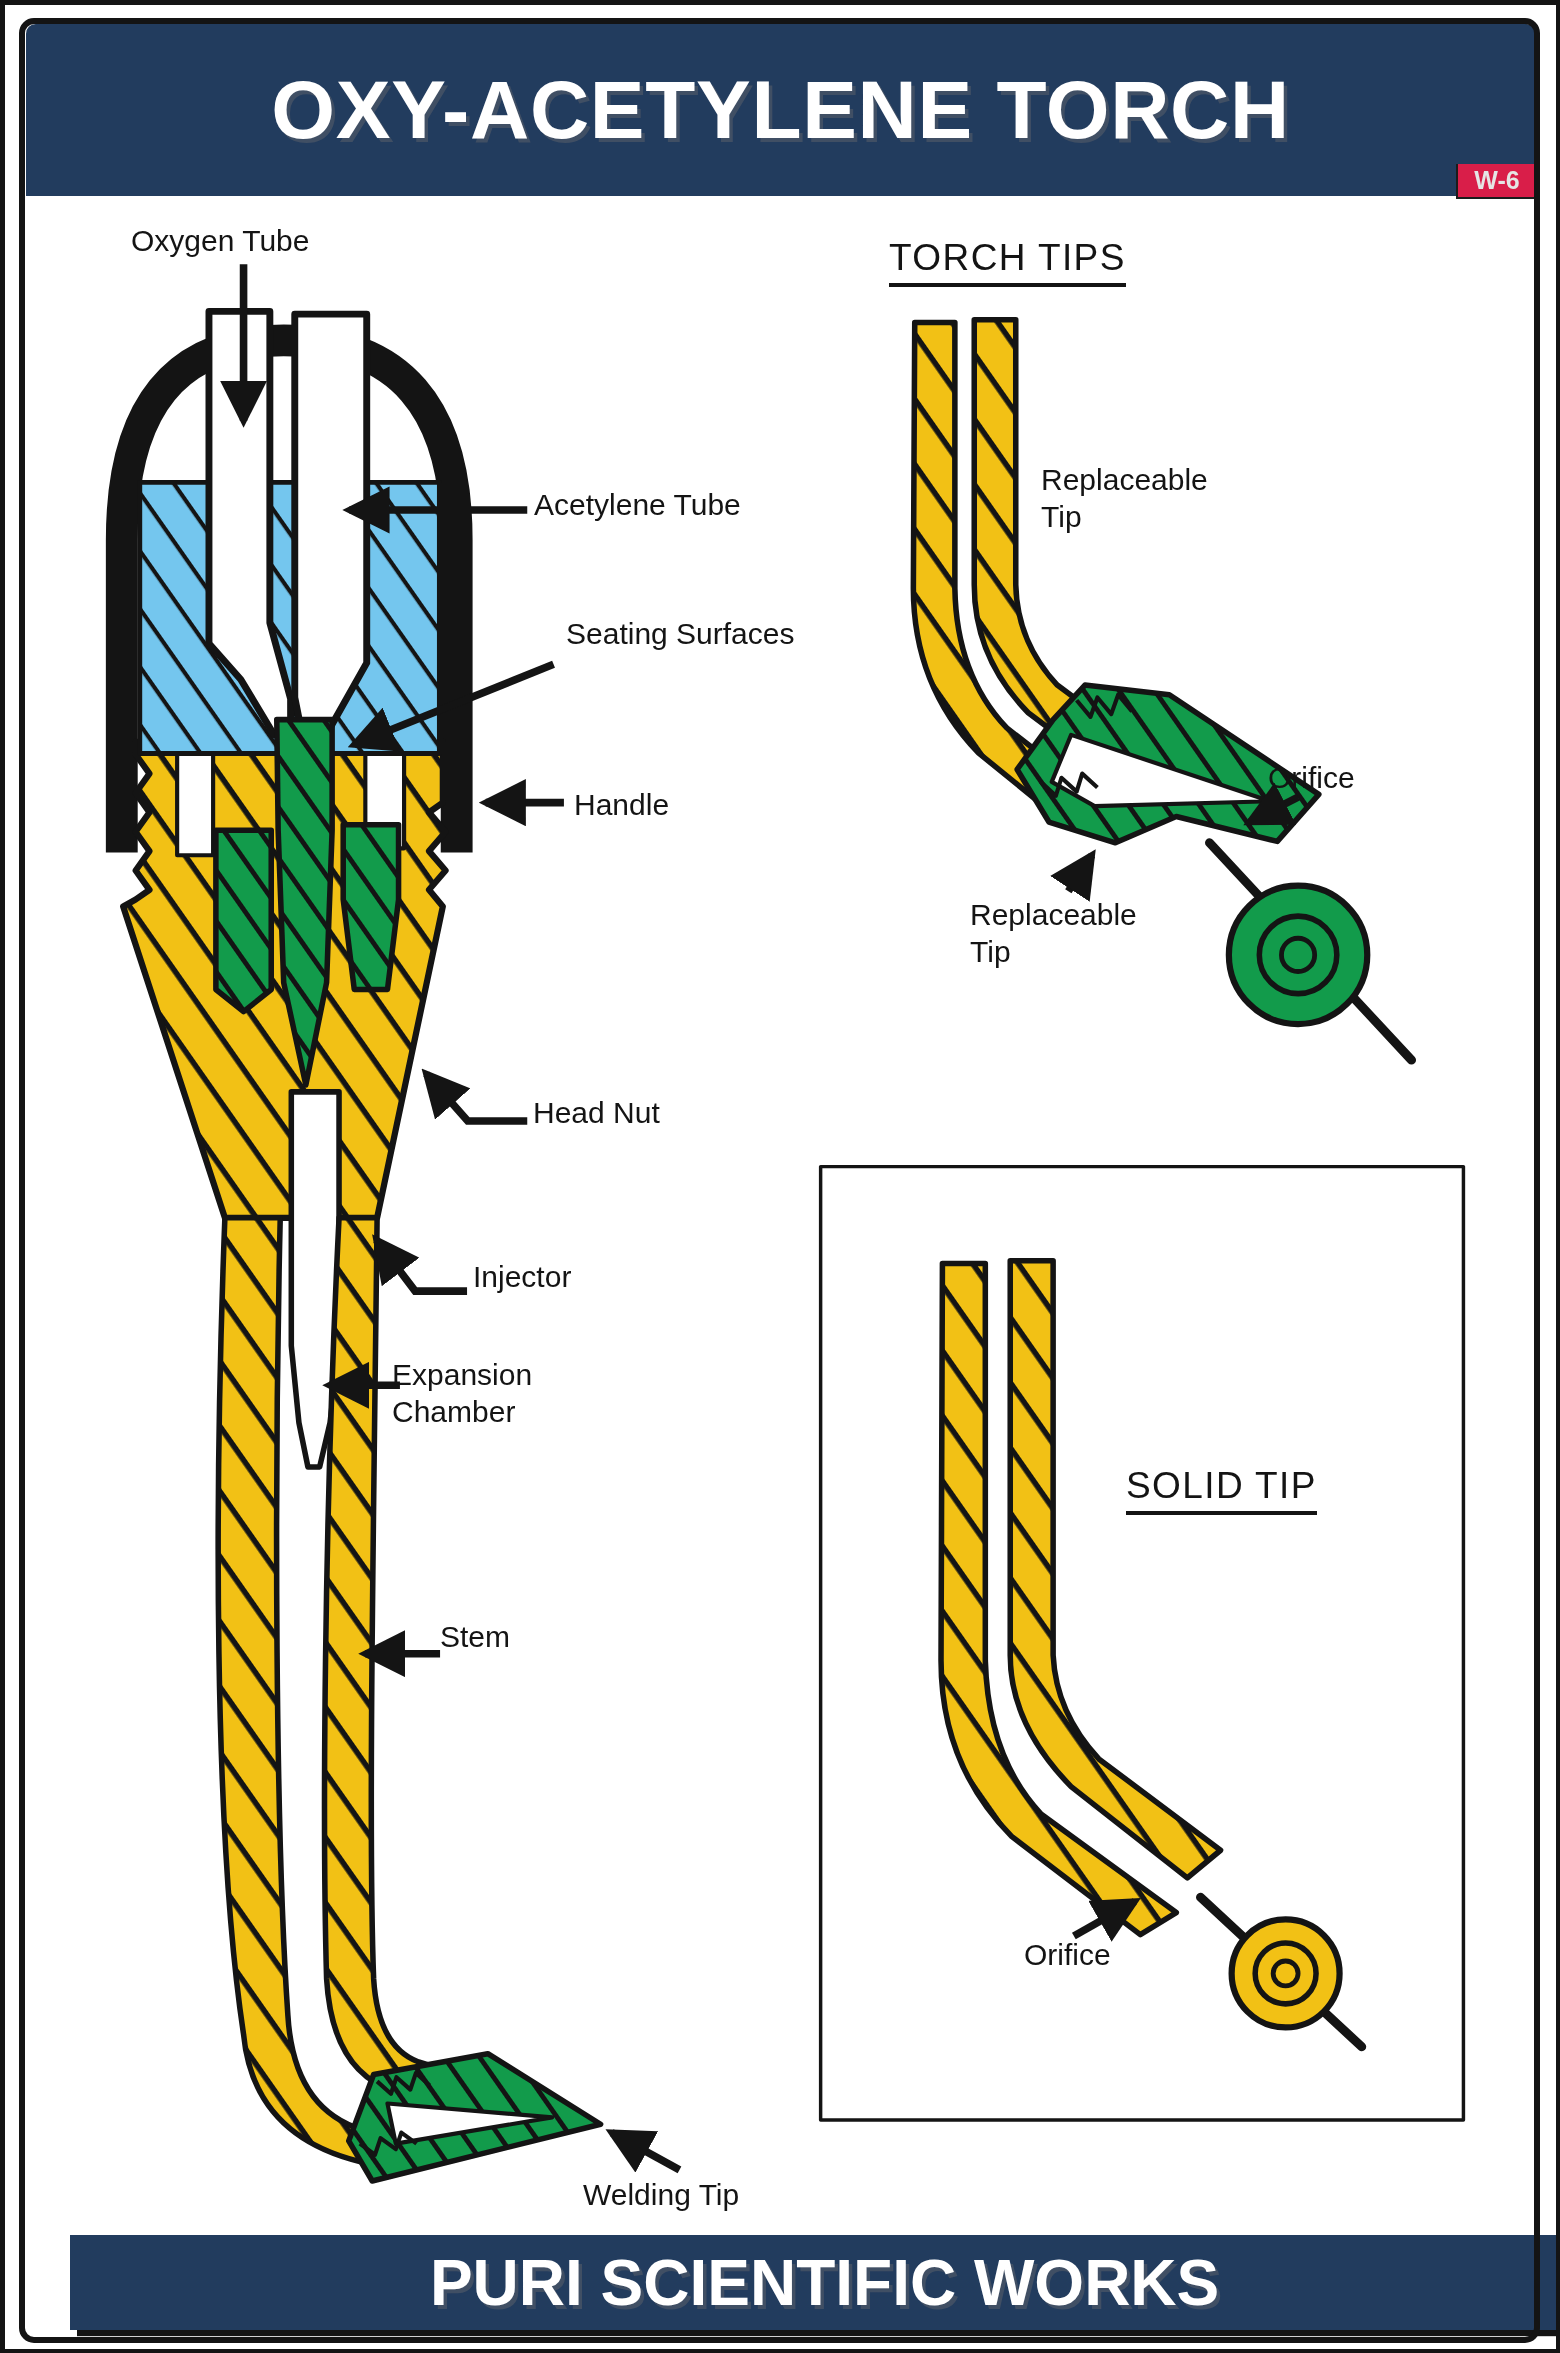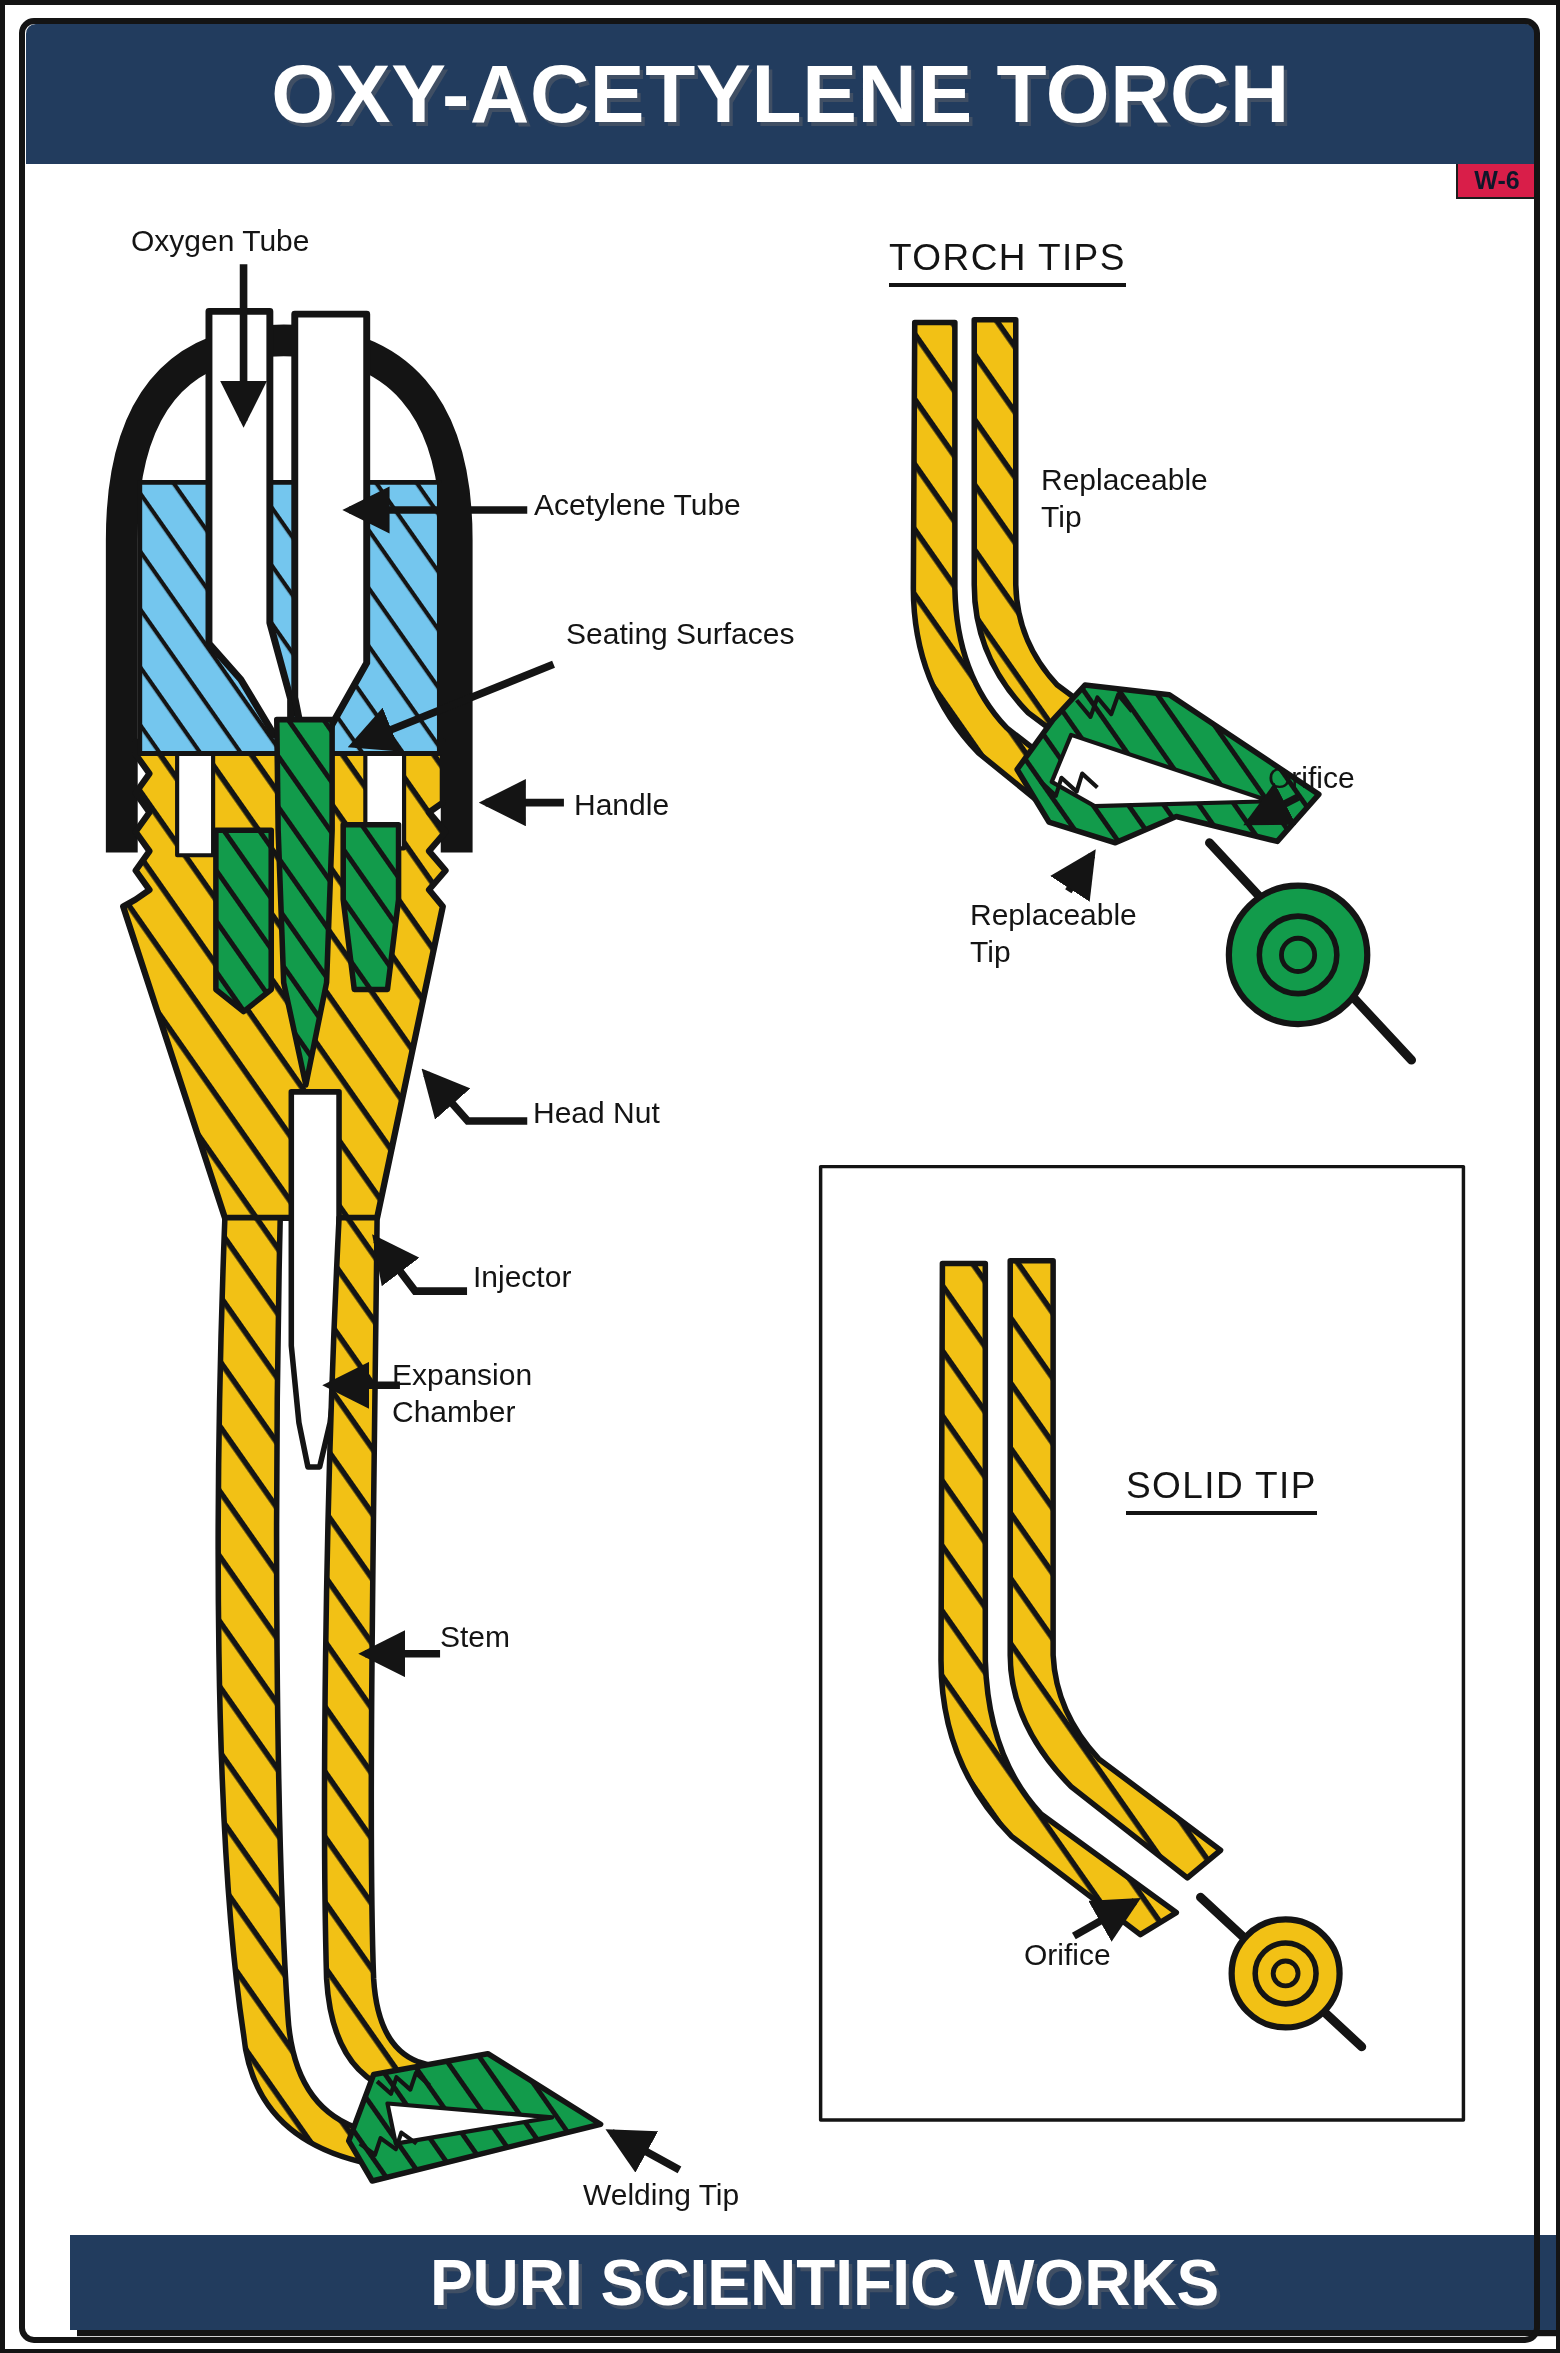--- a/index.html
+++ b/index.html
@@ -9,30 +9,30 @@
   html,body{margin:0;padding:0;background:#fff;}
   body{
     width:1561px;height:2354px;position:relative;overflow:hidden;
     font-family:"Liberation Sans", sans-serif;color:var(--ink);
   }
   .outer-border{position:absolute;inset:0;border:5.5px solid var(--ink);box-sizing:border-box;z-index:5;pointer-events:none;}
   .inner-border{position:absolute;left:19.4px;top:18px;width:1521px;height:2325px;border:6.2px solid var(--ink);
     border-radius:15px;box-sizing:border-box;z-index:4;pointer-events:none;}
   .banner{position:absolute;left:25.6px;width:1510px;background:var(--navy);z-index:2;
     display:flex;flex-direction:column;align-items:center;justify-content:center;}
-  .banner.header{top:24px;height:140px;border-radius:9.7px 9.7px 0 0;}
+  .banner.header{top:24px;height:172px;border-radius:9.7px 9.7px 0 0;}
   .banner.footer{top:2235px;height:95px;box-shadow:7px 6.2px 0 var(--ink);margin-left:44px;}
   .title-text{color:#fff;font-size:82px;font-weight:bold;letter-spacing:0.7px;
     text-shadow:3.5px 3.5px 0 rgba(90,95,105,.55);white-space:nowrap;}
   .company-text{color:#fff;font-size:64px;font-weight:bold;line-height:1.0;margin-top:1.4px;
     text-shadow:3.5px 3.5px 0 rgba(90,95,105,.55);white-space:nowrap;}
   .contact-text{color:#fff;font-size:21.4px;font-weight:bold;margin-top:4.2px;white-space:nowrap;}
   .badge{position:absolute;left:1456px;top:164px;width:82px;height:35px;background:var(--red);
     border:2.1px solid #1c1c1c;border-top:none;box-sizing:border-box;z-index:3;
-    display:flex;align-items:center;justify-content:center;color:#0f172a;font-weight:bold;font-size:25px;}
+    display:flex;align-items:center;justify-content:center;color:#e5e5e5;font-weight:bold;font-size:25px;}
   svg.art{position:absolute;left:0;top:0;z-index:1;}
   .lbl{position:absolute;z-index:2;font-size:30px;line-height:1.22;white-space:pre-line;color:var(--ink);}
   .lbl.center{text-align:left;}
   .heading{position:absolute;z-index:2;font-size:37px;color:var(--ink);
     border-bottom:4.2px solid var(--ink);padding-bottom:4px;white-space:nowrap;letter-spacing:1.4px;}
 </style>
 </head>
 <body>
 
 <svg class="art" width="1561" height="2354" viewBox="0 0 2256 3402">

